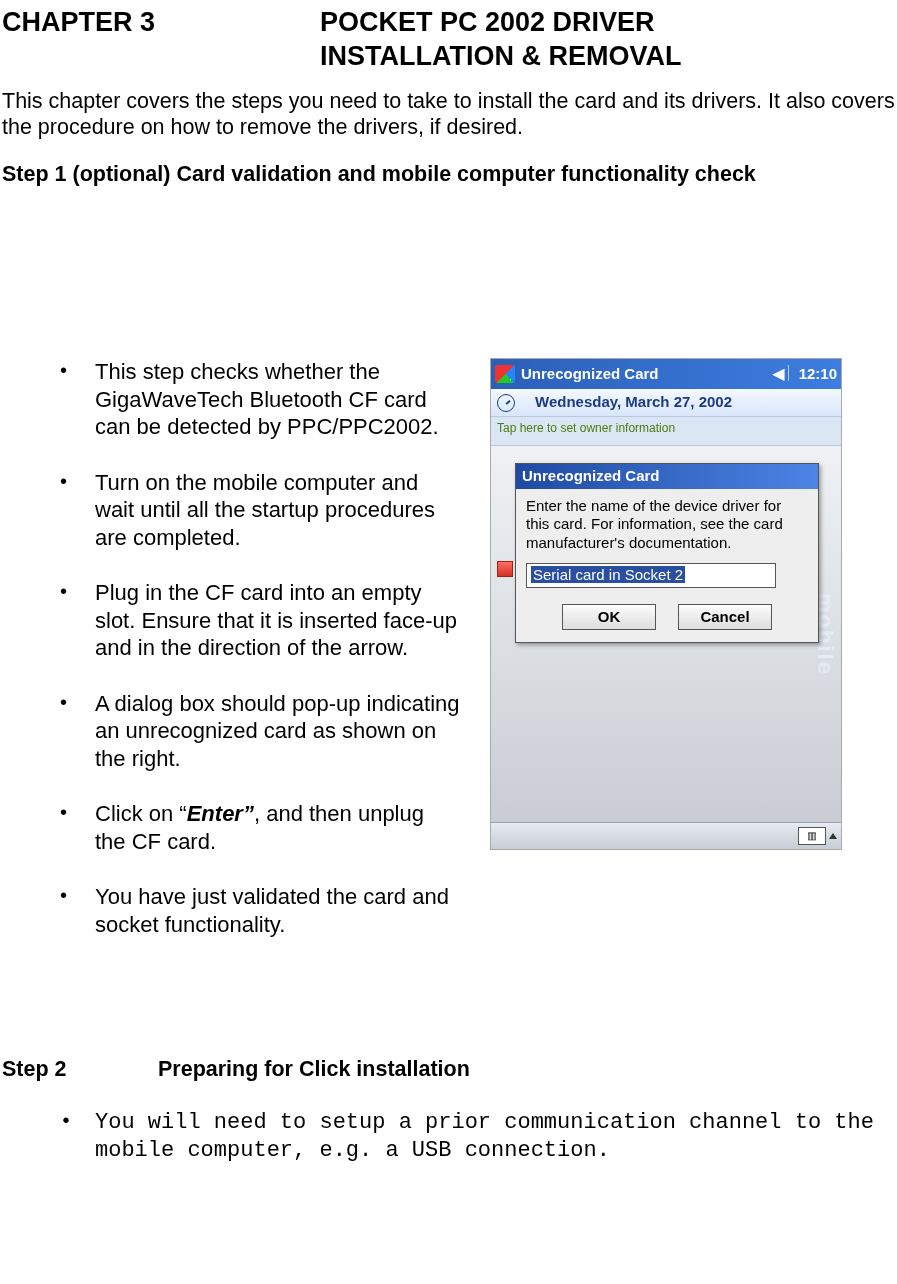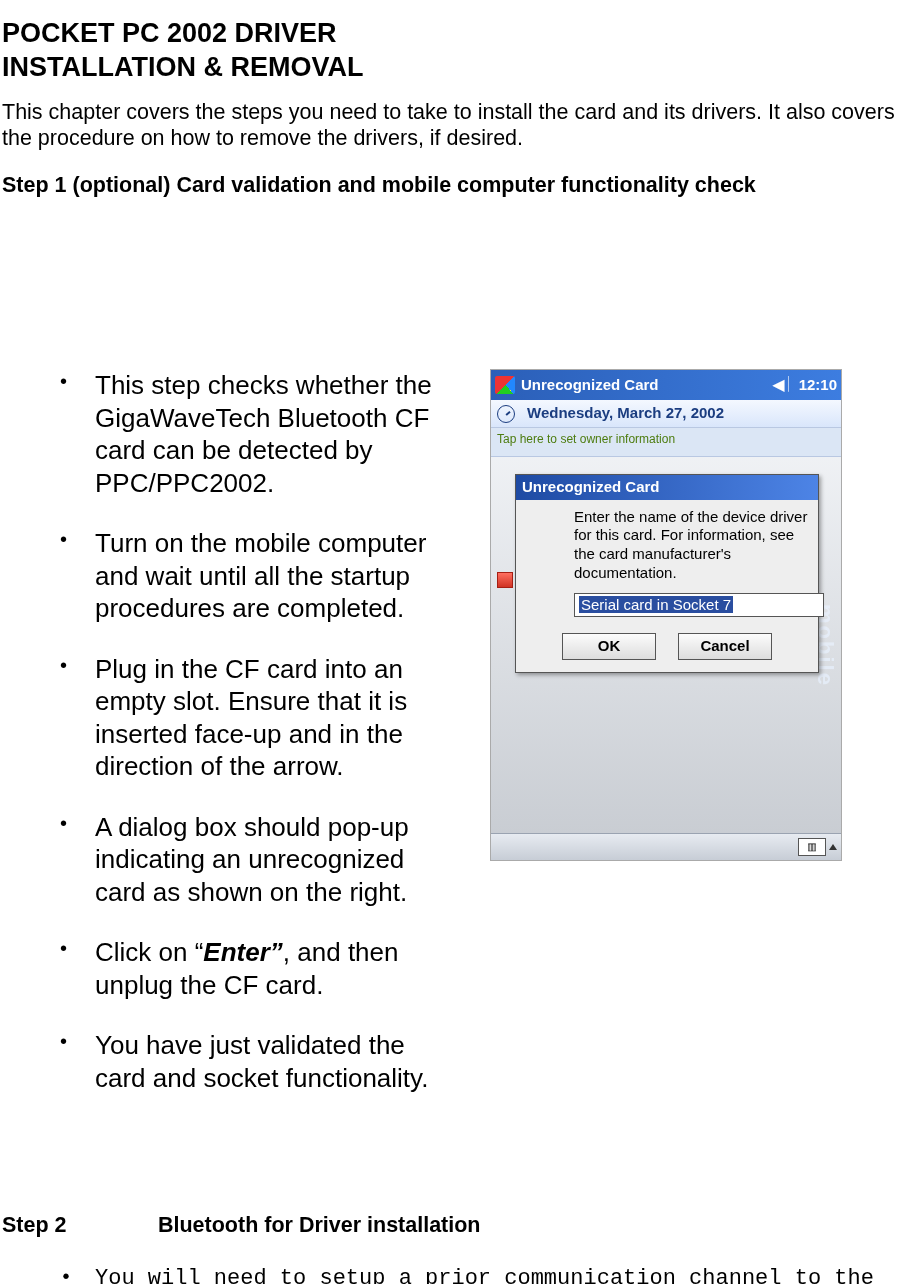--- a/index.html
+++ b/index.html
@@ -15,21 +15,21 @@
   .page {
     padding: 6px 2px 20px 2px;
   }
   .chapter-header {
     font-weight: bold;
     font-size: 27px;
     display: flex;
     margin-bottom: 14px;
   }
   .chapter-label { width: 318px; flex: 0 0 auto; }
-  .chapter-title { flex: 1; margin-top: 11px; }
+  .chapter-title { flex: 1; }
   .intro-text { font-size: 21.5px; margin-bottom: 20px; }
   .step-title {
     font-weight: bold;
     font-size: 21.5px;
     margin: 10px 0 24px 0;
   }
   .two-col {
     display: flex;
     gap: 20px;
     margin-top: 170px;
@@ -40,21 +40,21 @@
   }
   .bullets ul {
     margin: 0;
     padding: 0;
     list-style: none;
   }
   .bullets li {
     position: relative;
     padding-left: 35px;
     margin-bottom: 28px;
-    font-size: 26px;
+    font-size: 22px;
   }
   .bullets li::before {
     content: "•";
     position: absolute;
     left: 0;
     top: 0;
     font-size: 20px;
   }
   .bold-italic { font-weight: bold; font-style: italic; }
 
@@ -94,21 +94,21 @@
     border-radius: 2px;
   }
   .ppc-top-title { font-weight: bold; font-size: 15px; flex: 1; }
   .ppc-speaker { font-size: 16px; }
   .ppc-clock { font-weight: bold; font-size: 15px; }
   .ppc-datebar {
     background: linear-gradient(#f4f8ff,#d9e6fb);
     padding: 4px 6px;
     display: flex;
     align-items: center;
-    gap: 12px;
+    gap: 20px;
     border-bottom: 1px solid #b9c8e2;
     font-weight: bold;
     color: #1b3d80;
     font-size: 15px;
   }
   .ppc-clockicon {
     width: 16px; height: 16px; border: 1.5px solid #1b3d80; border-radius: 50%;
     position: relative;
   }
   .ppc-clockicon::after {
@@ -150,21 +150,20 @@
     color: #fff;
     font-weight: bold;
     font-size: 15px;
     padding: 3px 6px;
   }
   .ppc-dialog-body {
     padding: 8px 10px 14px 10px;
     font-size: 15px;
     line-height: 1.25;
     color: #000;
-    margin-left: 48px;
   }
   .ppc-input {
     margin-top: 10px;
     width: 240px;
     border: 1px solid #555;
     background: #fff;
     padding: 2px 4px;
     font-size: 15px;
   }
   .ppc-input-sel {
@@ -216,20 +215,21 @@
   .bullets-full li::before {
     content:"•"; position:absolute; left:0; top:0; font-size:20px;
   }
 </style>
 </head>
 <body>
 
 <div class="page">
 
   <div class="chapter-header">
+    <div class="chapter-label">CHAPTER 3</div>
     <div class="chapter-title">
       <span>POCKET PC 2002 DRIVER</span><br>
       <span>INSTALLATION &amp; REMOVAL</span>
     </div>
   </div>
 
   <div class="intro-text">This chapter covers the steps you need to take to install the card and its drivers.  It also covers the procedure on how to remove the drivers, if desired.</div>
 
   <div class="step-title">Step 1 (optional)     Card validation and mobile computer functionality check</div>
 
@@ -265,42 +265,42 @@
         <div class="ppc-body">
           <div class="ppc-body-strip">Tap here to set owner information</div>
           <div class="ppc-red"></div>
           <div class="ppc-side-text">mobile</div>
 
           <div class="ppc-dialog">
             <div class="ppc-dialog-title">Unrecognized Card</div>
             <div class="ppc-dialog-body">
               <div>Enter the name of the device driver for this card. For information, see the card manufacturer's documentation.</div>
               <div class="ppc-input">
-                <span class="ppc-input-sel">Serial card in Socket 7</span>
+                <span class="ppc-input-sel">Serial card in Socket 2</span>
               </div>
             </div>
             <div class="ppc-dialog-buttons">
               <div class="ppc-btn">OK</div>
               <div class="ppc-btn">Cancel</div>
             </div>
           </div>
         </div>
 
         <div class="ppc-bottombar">
           <div class="kbd-icon">▥</div>
           <div class="kbd-arrow"></div>
         </div>
       </div>
     </div>
   </div>
 
   <div class="step2">
     <div class="step2-heading">
       <span class="lbl">Step 2</span>
-      <span>Bluetooth for Driver installation</span>
+      <span>Preparing for Click installation</span>
     </div>
     <div class="bullets-full">
       <ul>
         <li>You will need to setup a prior communication channel to the mobile computer, e.g. a USB connection.</li>
       </ul>
     </div>
   </div>
 
 </div>
 

